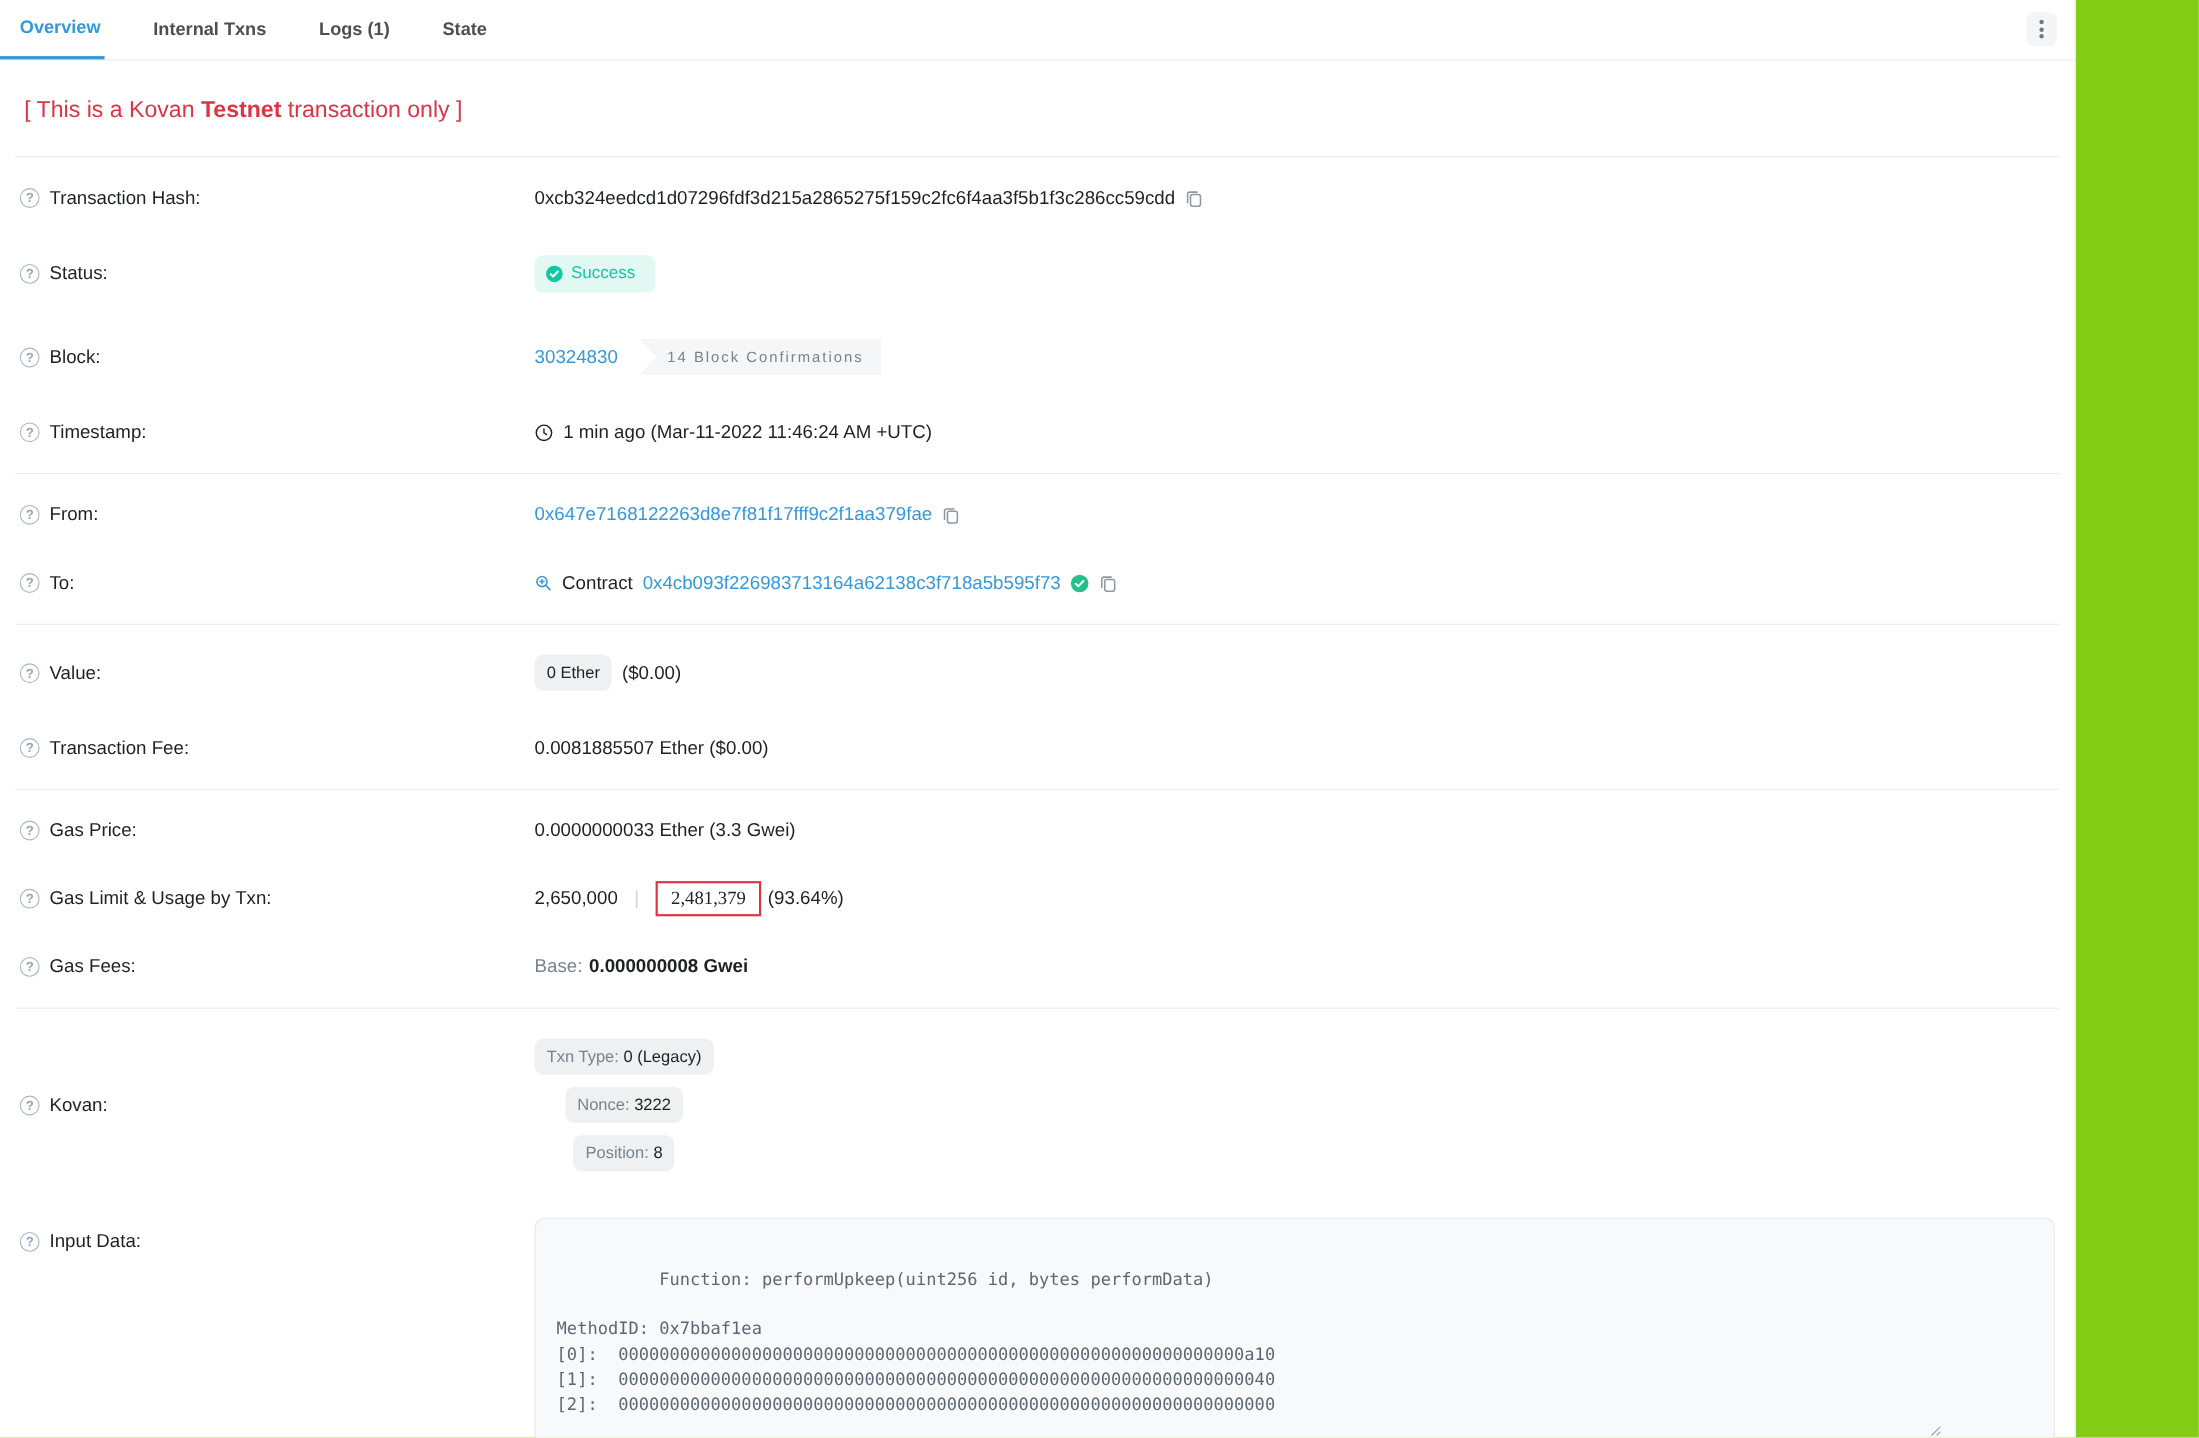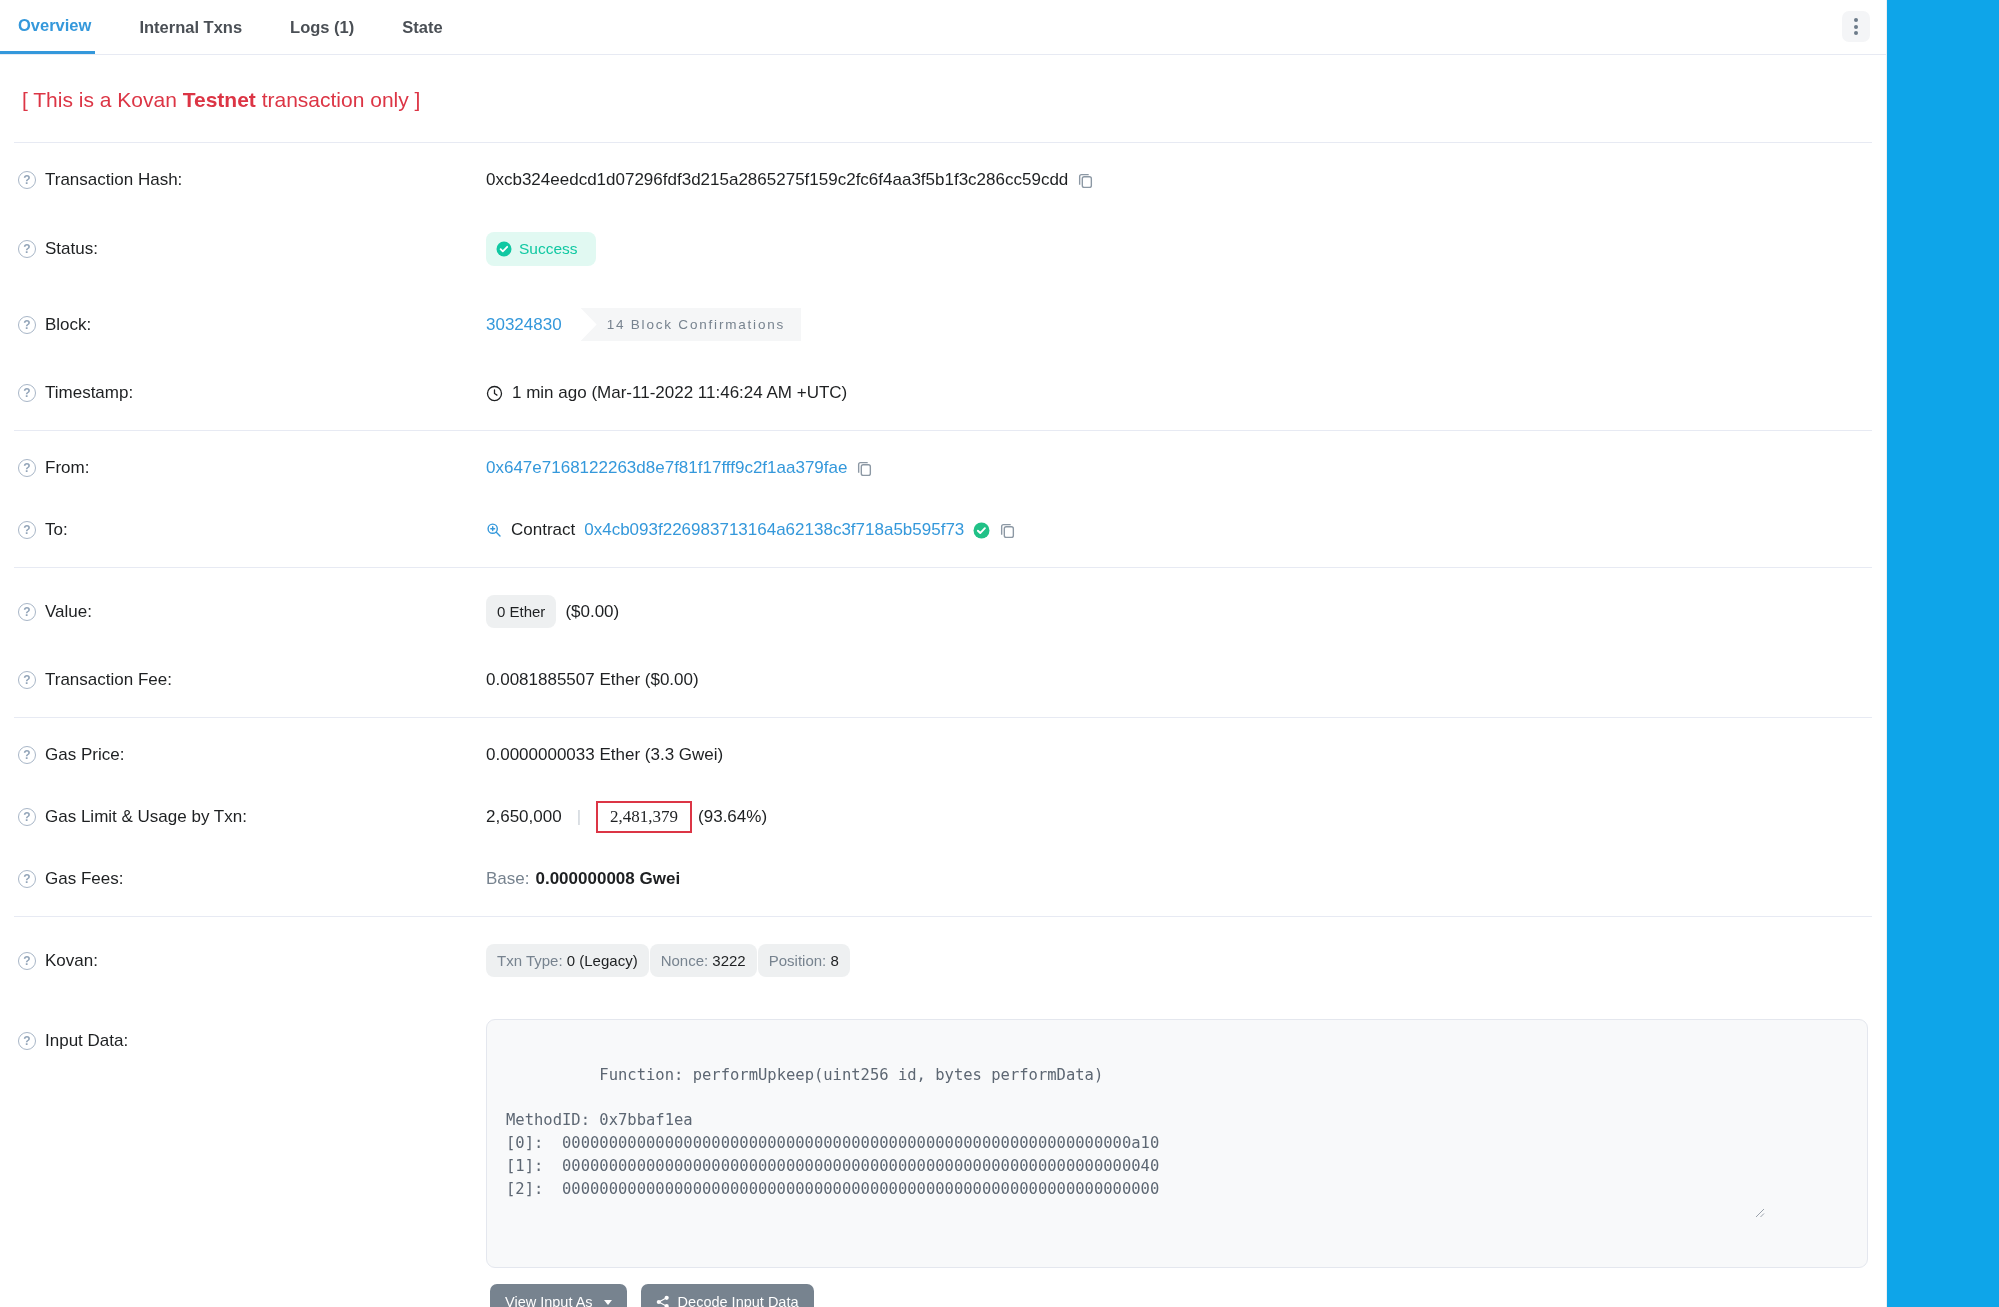--- a/index.html
+++ b/index.html
@@ -1,17 +1,17 @@
 <!DOCTYPE html>
 <html><head>
 <meta charset="utf-8">
 <style>
   * { margin:0; padding:0; box-sizing:border-box; }
   html,body { background:#f8f9fa; font-family:"Liberation Sans", sans-serif; color:#1e2022; }
-  .page { position:relative; width:1999px; height:1307px; background:#0ea5e9; overflow:hidden; }
+  .page { position:relative; width:1999px; height:1307px; background:#84cc16; overflow:hidden; }
   .card { position:absolute; left:0; top:0; width:1887px; height:1307px; background:#fff; border-right:1px solid #edeff2; }
 
   
   .tabbar { display:flex; align-items:stretch; height:55px; border-bottom:1px solid #e7eaf3; position:relative; }
   .tab { display:flex; align-items:center; margin-right:40px; font-size:16.5px; font-weight:700; color:#4a4f55; cursor:pointer; padding:0 4px; }
   .tab.first { padding-left:18px; }
   .tab.active { color:#3498db; border-bottom:3px solid #3498db; }
   .kebab-btn { position:absolute; right:16px; top:11px; width:28px; height:31px; background:#f4f5f7; border-radius:7px; display:flex; flex-direction:column; align-items:center; justify-content:center; gap:2.5px; cursor:pointer; }
   .kebab-btn .dot { width:4px; height:4px; border-radius:50%; background:#6c7b8a; }
 
@@ -239,21 +239,21 @@
         </div>
       </div>
     </div>
 
     <div class="section last" style="border-bottom:none;">
       <div class="row">
         <div class="lbl">
           <span class="qicon">?</span>
           <span>Kovan:</span>
         </div>
-        <div class="val" style="gap:1px;">
+        <div class="val" style="gap:11px;flex-direction:column;">
           <span class="gray-badge"><span class="k">Txn Type:</span> <span>0 (Legacy)</span></span>
           <span class="gray-badge"><span class="k">Nonce:</span> <span class="bold" style="font-weight:400">3222</span></span>
           <span class="gray-badge"><span class="k">Position:</span> <span>8</span></span>
         </div>
       </div>
 
       <div class="row top" style="padding-bottom:0;">
         <div class="lbl">
           <span class="qicon">?</span>
           <span>Input Data:</span>

